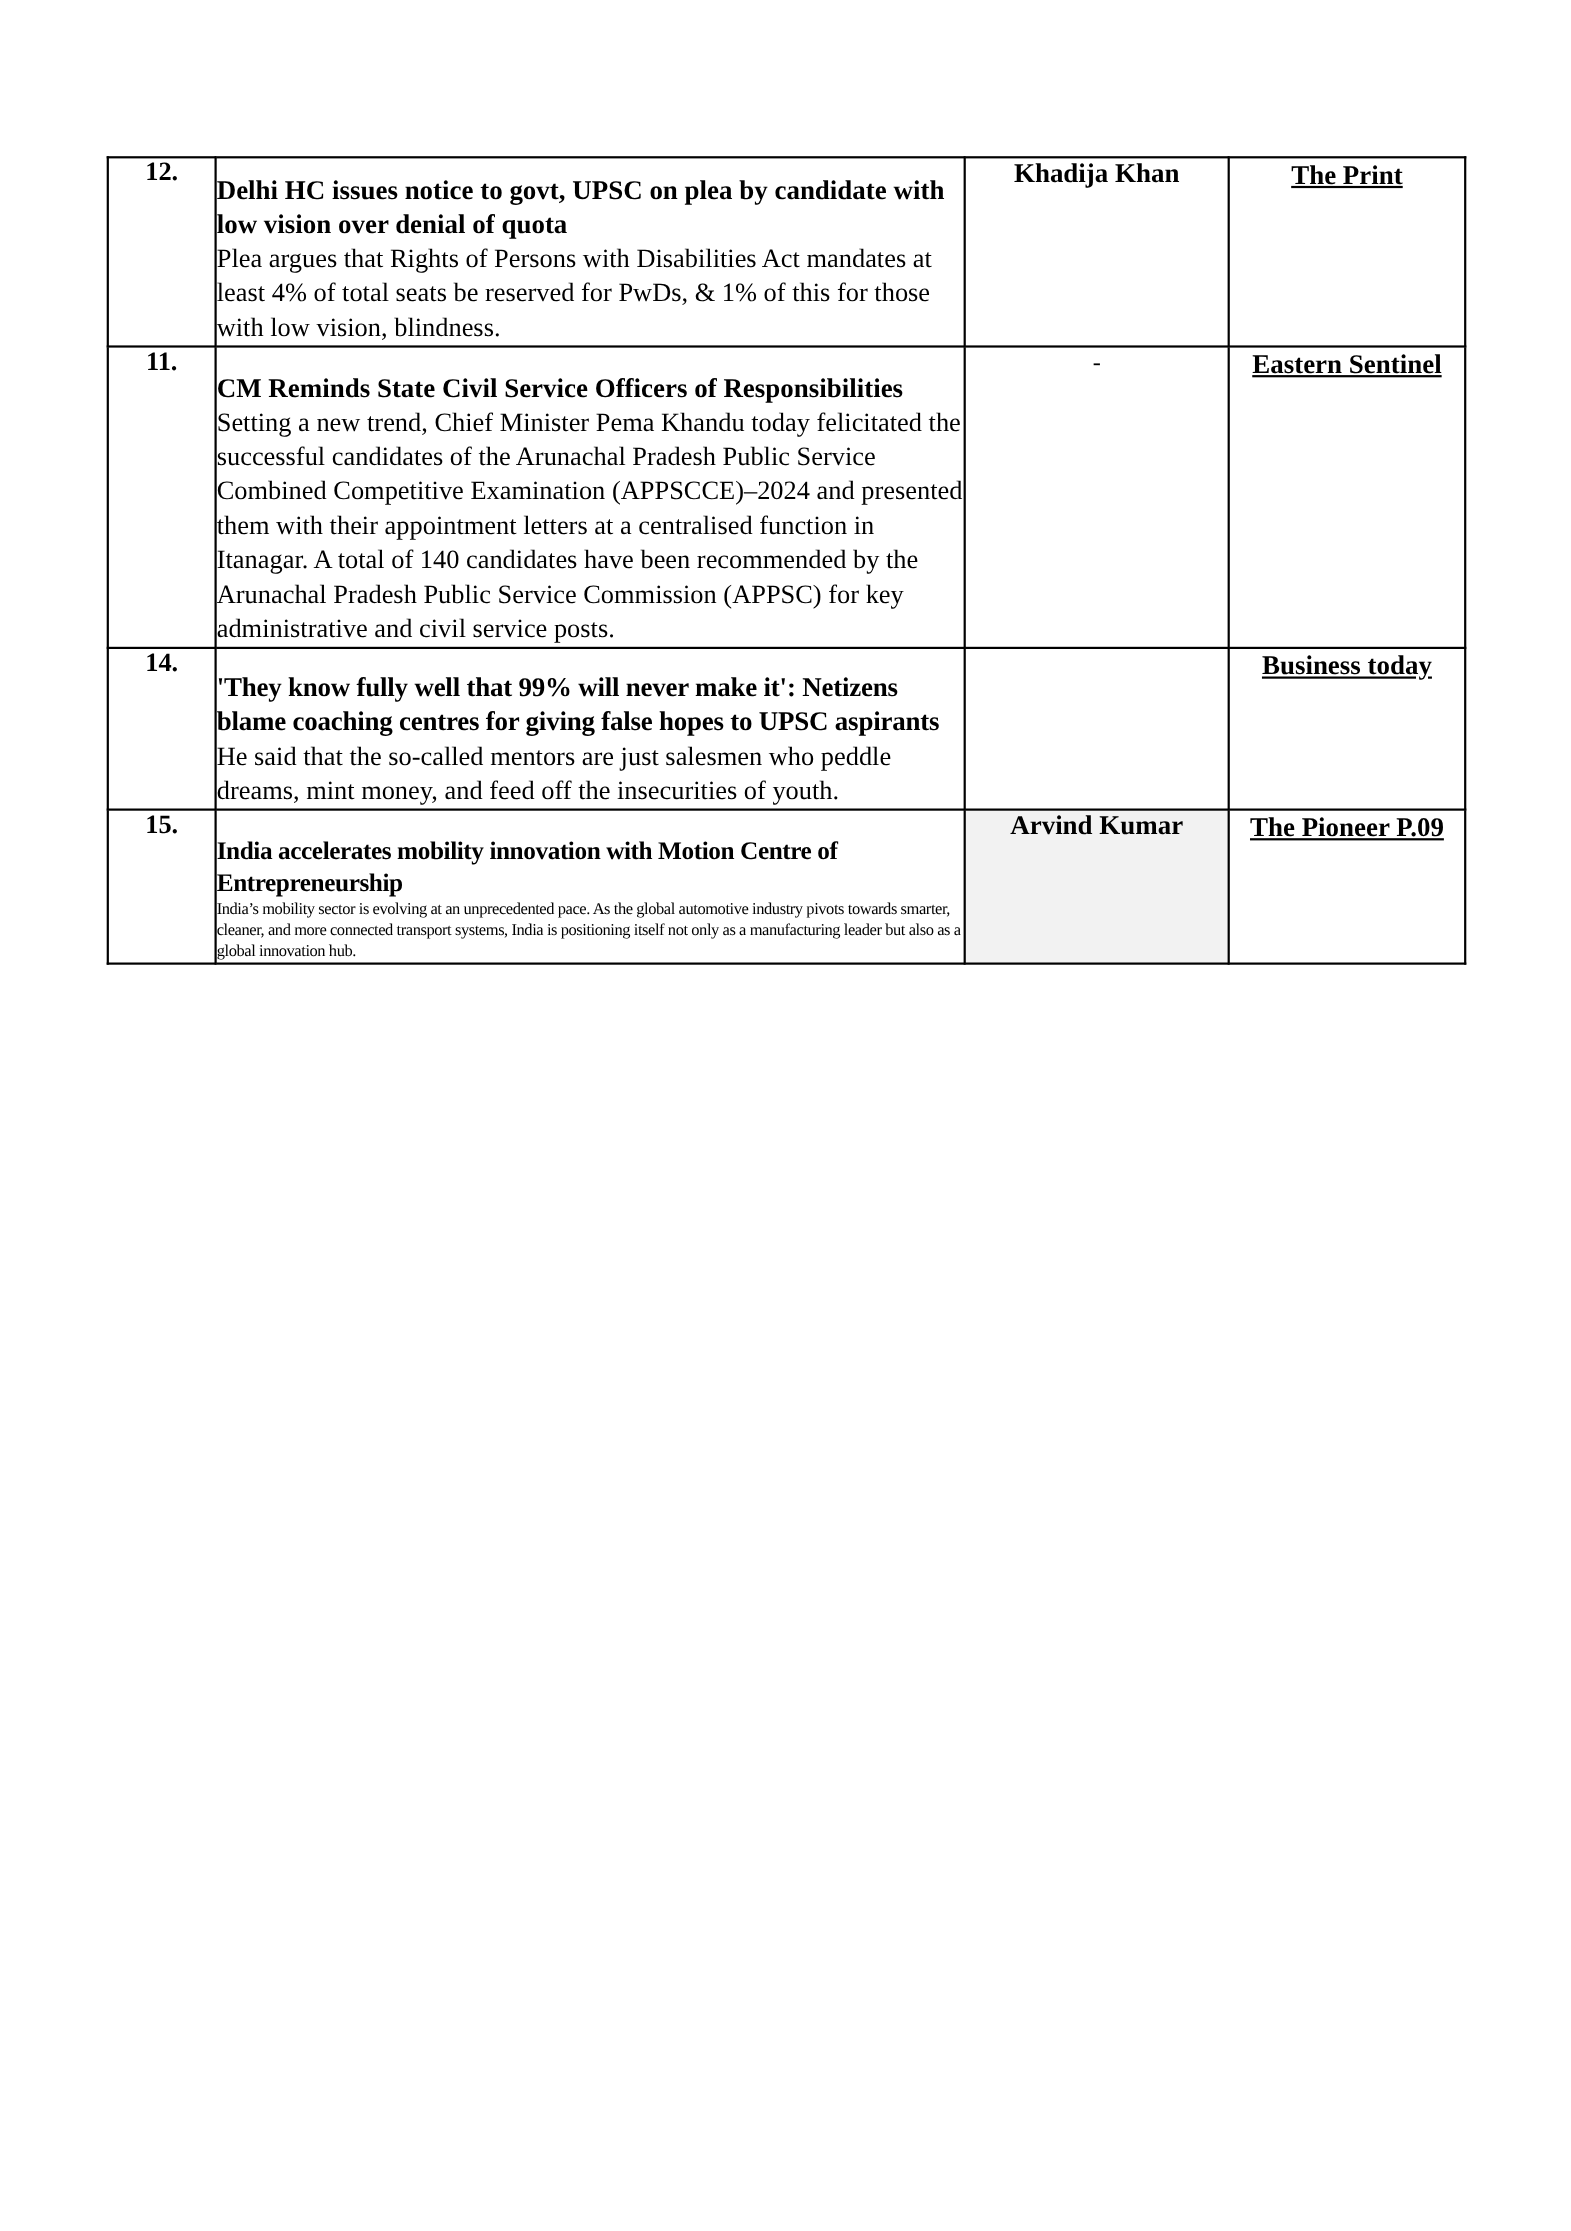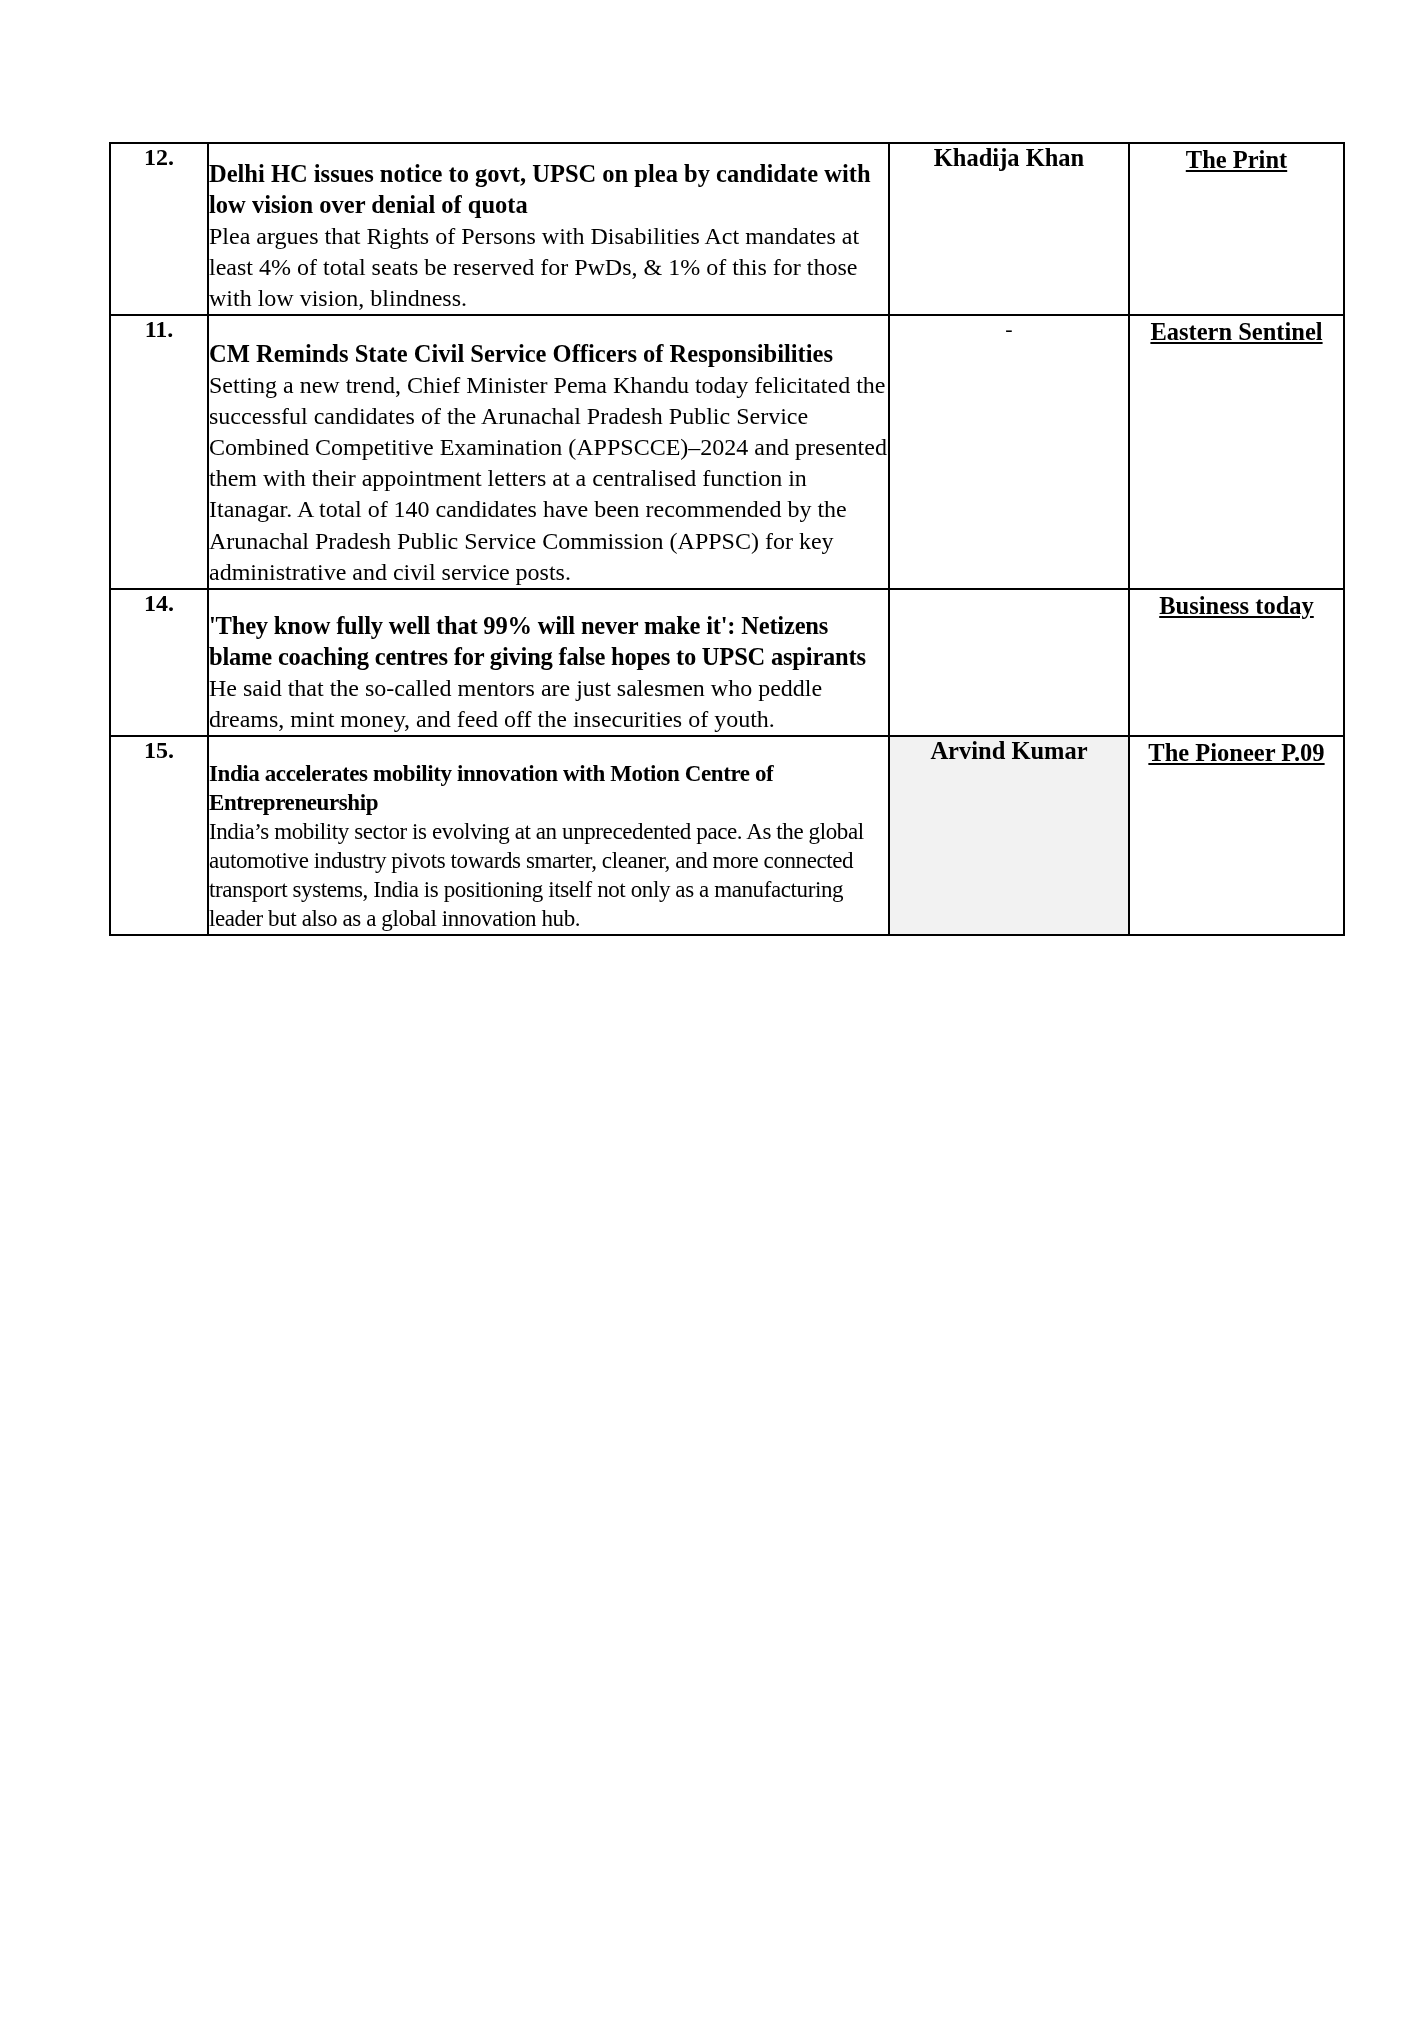--- a/index.html
+++ b/index.html
@@ -9,21 +9,21 @@
   }
   body {
     width: 1428px;
     height: 2028px;
     font-family: "Liberation Serif", serif;
     color: #000000;
     position: relative;
   }
   .page {
     position: absolute;
-    left: 12px;
+    left: 0;
     top: 0;
     width: 1136px;
     height: 2028px;
     background: #ffffff;
   }
   .news-table {
     position: absolute;
     left: 97px;
     top: 142px;
     width: 1234px;
@@ -85,21 +85,21 @@
     font-size: 24.5px;
     line-height: 1.30;
     display: inline-block;
   }
   
   .r12 .content-cell { padding-top: 14px; border-radius: 26px; }
   .r13 .content-cell { padding-top: 22px; }
   .r13 .idx { padding-top: 0; }
   .r14 .content-cell { padding-top: 20px; margin-top: 40px; }
   .r15 .headline { font-size: 23px; letter-spacing: -0.4px; font-family: Liberation Serif, serif; }
-  .r15 .summary { font-size: 23px; letter-spacing: -0.4px; line-height: 1.26; }
+  .r15 .summary { font-size: 15px; letter-spacing: -0.4px; line-height: 1.26; }
   .r15 .author-cell { background: #f2f2f2; }
   .r15 .content-cell { padding-top: 22px; }
   .tight { letter-spacing: -0.2px; }
 </style>
 </head>
 <body>
 
 <div class="page">
 
   <table class="news-table">

